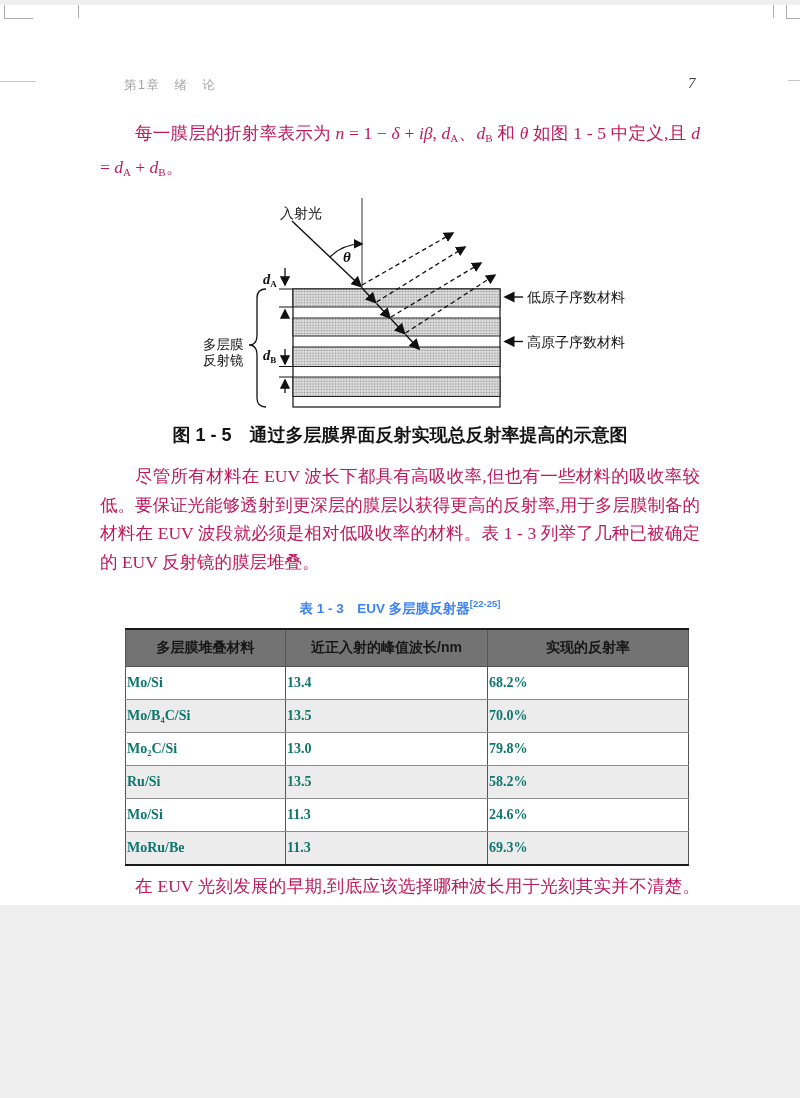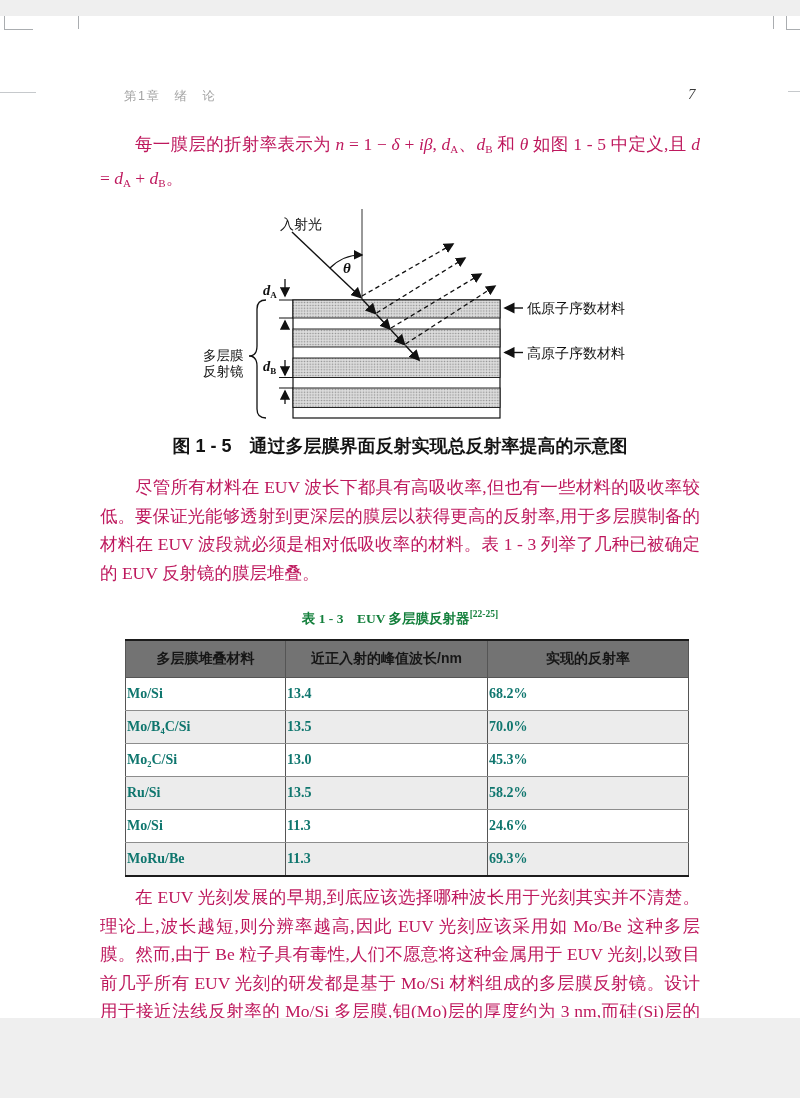--- a/index.html
+++ b/index.html
@@ -1,18 +1,18 @@
 <!DOCTYPE html>
 <html><head>
 <meta charset="utf-8">
 <style>
   html,body{margin:0;padding:0;background:#efefef;}
   #page{
-    position:relative;width:800px;height:1002px;background:#ffffff;
-    margin:16px auto;overflow:hidden;
+    position:relative;width:800px;height:900px;background:#ffffff;
+    margin:5px auto;overflow:hidden;
     font-family:"Liberation Serif","DejaVu Serif",serif;
     color:#1c1c1c;
   }
   .abs{position:absolute;}
   
   .chapter-head{
     left:124px;top:72px;font-size:12.5px;color:#a2a2a2;
     letter-spacing:1.5px;font-family:"Liberation Sans","DejaVu Sans",sans-serif;
   }
   .folio{left:688px;top:70px;font-size:15px;font-style:italic;color:#3a3a3a;}
@@ -27,22 +27,22 @@
   
   .fig-svg{left:180px;top:190px;}
   .fig-caption{
     left:100px;top:418px;width:600px;text-align:center;
     font-family:"Liberation Sans","DejaVu Sans",sans-serif;
     font-size:18px;font-weight:600;color:#141414;
   }
   
   .tbl-title{
     left:100px;top:593px;width:600px;text-align:center;
-    font-family:Liberation Serif, serif;
-    font-size:13.5px;font-weight:600;color:#15803d;
+    font-family:Liberation Sans, sans-serif;
+    font-size:13.5px;font-weight:600;color:#3b82f6;
   }
   .tbl-title sup{font-size:9.5px;font-weight:600;}
   table.data{
     position:absolute;left:125px;top:623px;width:563px;
     border-collapse:collapse;table-layout:fixed;
     border-top:2.4px solid #1b1b1b;border-bottom:2.4px solid #1b1b1b;
     border-left:1px solid #555;border-right:1px solid #555;
     font-size:14px;
   }
   table.data col.c1{width:160px;} table.data col.c2{width:202px;} table.data col.c3{width:201px;}
@@ -191,21 +191,21 @@
       <td>68.2%</td>
     </tr>
     <tr class="alt">
       <td>Mo/B₄C/Si</td>
       <td>13.5</td>
       <td>70.0%</td>
     </tr>
     <tr>
       <td>Mo₂C/Si</td>
       <td>13.0</td>
-      <td>45.3%</td>
+      <td>79.8%</td>
     </tr>
     <tr class="alt">
       <td>Ru/Si</td>
       <td>13.5</td>
       <td>58.2%</td>
     </tr>
     <tr>
       <td>Mo/Si</td>
       <td>11.3</td>
       <td>24.6%</td>

